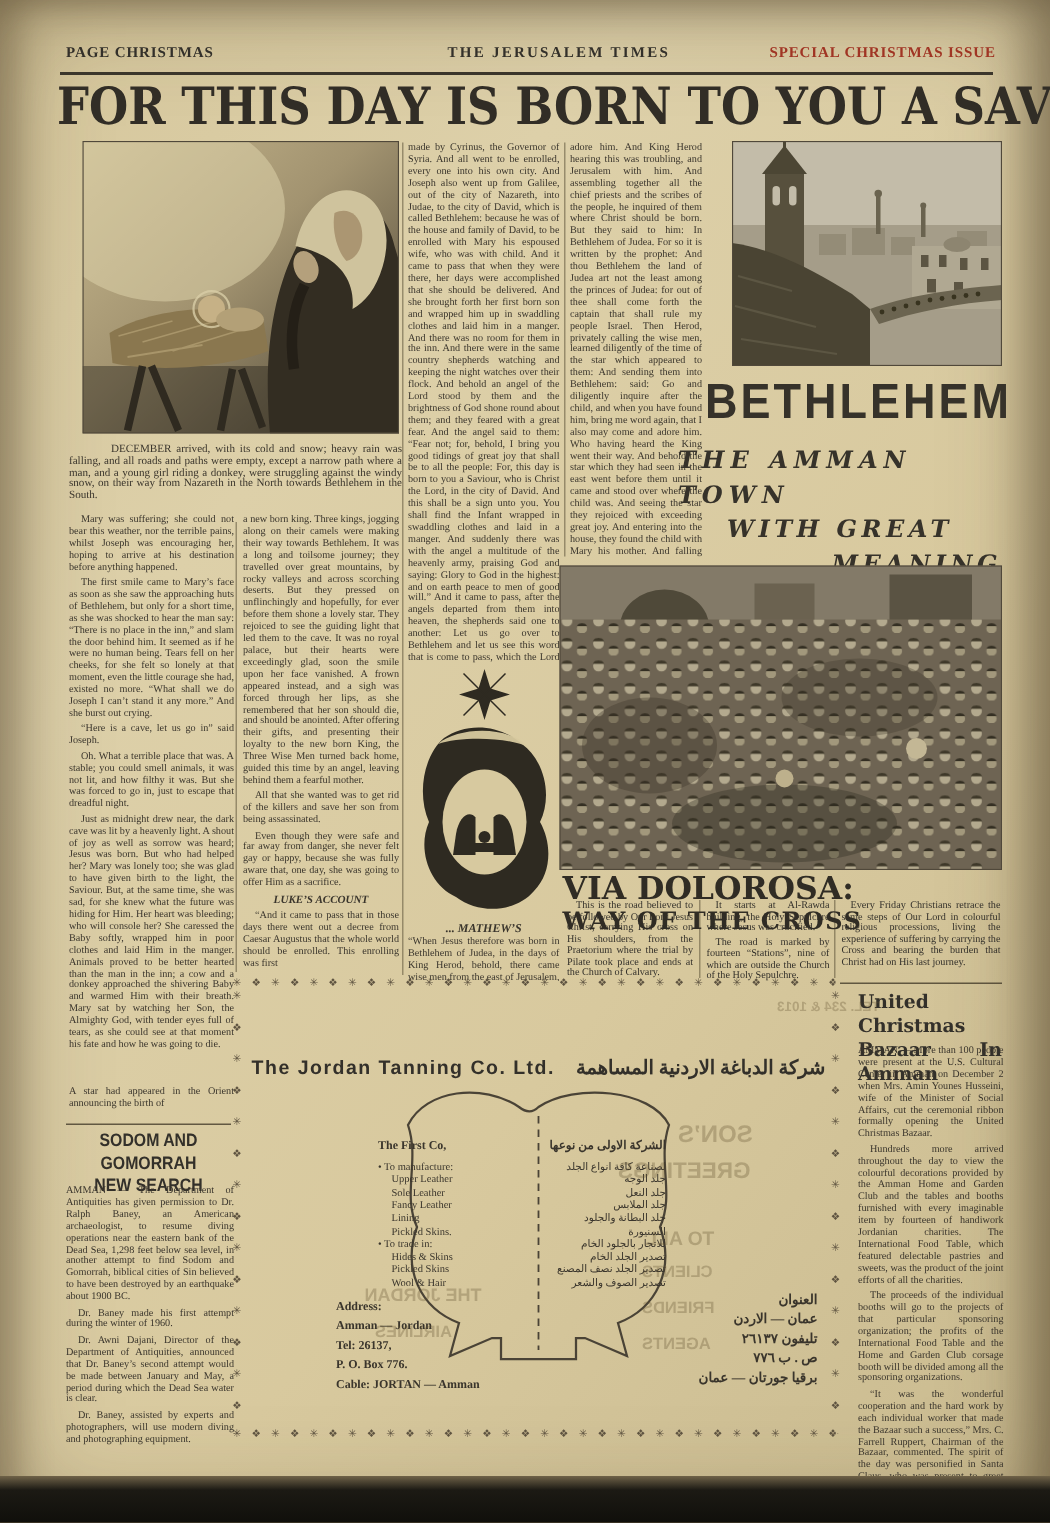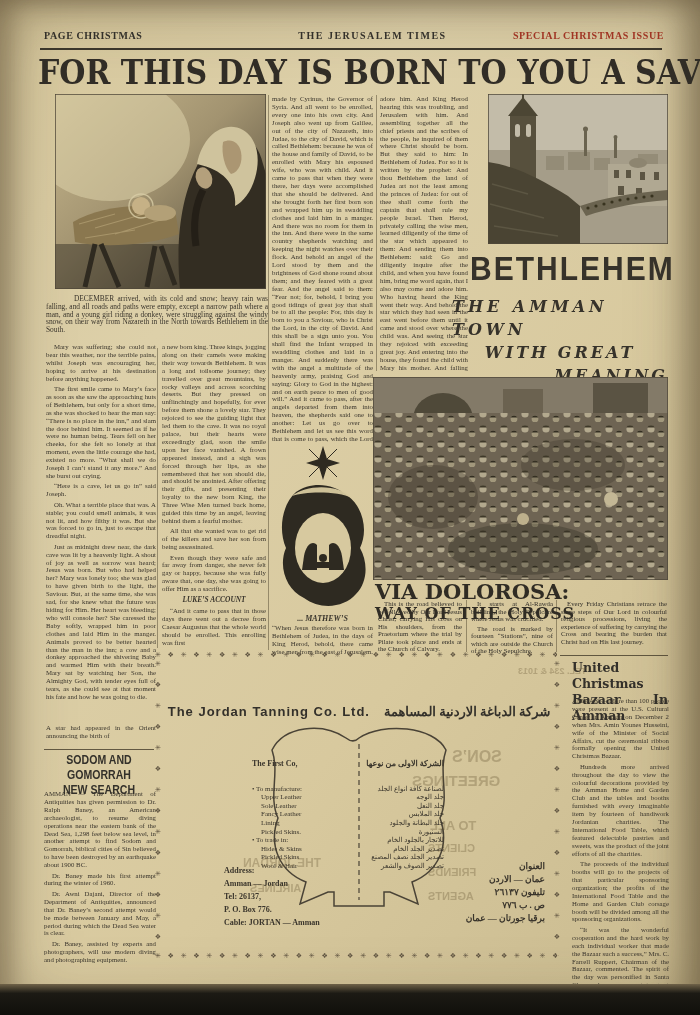--- a/index.html
+++ b/index.html
@@ -30,21 +30,21 @@
   .utitle{font-family:"DejaVu Serif",serif;font-weight:bold;font-size:12.5px;line-height:16px;
           text-align:justify;text-align-last:justify;color:#33302a;}
   .stitle{font-family:"Liberation Sans",sans-serif;font-weight:bold;font-size:12px;line-height:15px;
           text-align:center;transform:scaleX(.88);transform-origin:center;color:#33302a;}
   .chain{position:absolute;color:#5e5340;font-size:7px;letter-spacing:2.5px;white-space:nowrap;overflow:hidden;}
   .chain.v{writing-mode:vertical-rl;text-orientation:upright;}
   .adhead{display:flex;justify-content:center;align-items:baseline;gap:14px;}
   .adhead .en{font-family:"Liberation Sans",sans-serif;font-weight:bold;font-size:13px;letter-spacing:1px;color:#33302a;}
   .adhead .ar{font-size:13px;font-weight:bold;color:#33302a;text-align:center;}
   .adlist{font-size:7px;line-height:8.6px;color:#3a352c;}
-  .adlist .h{font-weight:bold;font-size:8px;margin-bottom:16px;}
+  .adlist .h{font-weight:bold;font-size:8px;margin-bottom:5px;}
   .adlist .item{padding-left:9px;}
   .adlist .cat{padding-left:0;}
   .addr{font-size:8px;line-height:13px;font-weight:bold;color:#3a352c;}
   .addr-ar{font-size:9px;line-height:13px;font-weight:bold;text-align:right;direction:rtl;color:#3a352c;}
   .ghost{position:absolute;transform:scaleX(-1);color:rgba(96,80,48,.30);
          font-family:"Liberation Sans",sans-serif;font-weight:bold;white-space:nowrap;}
   .mat-cap{font-style:italic;font-weight:bold;font-size:8px;text-align:center;color:#3a352c;}
   .band{position:absolute;left:0;top:984px;width:700px;height:31px;
         background:linear-gradient(#6f6248 0%,#1c1a14 30%,#100f0b 100%);}
   .issue{color:#a03524;}

